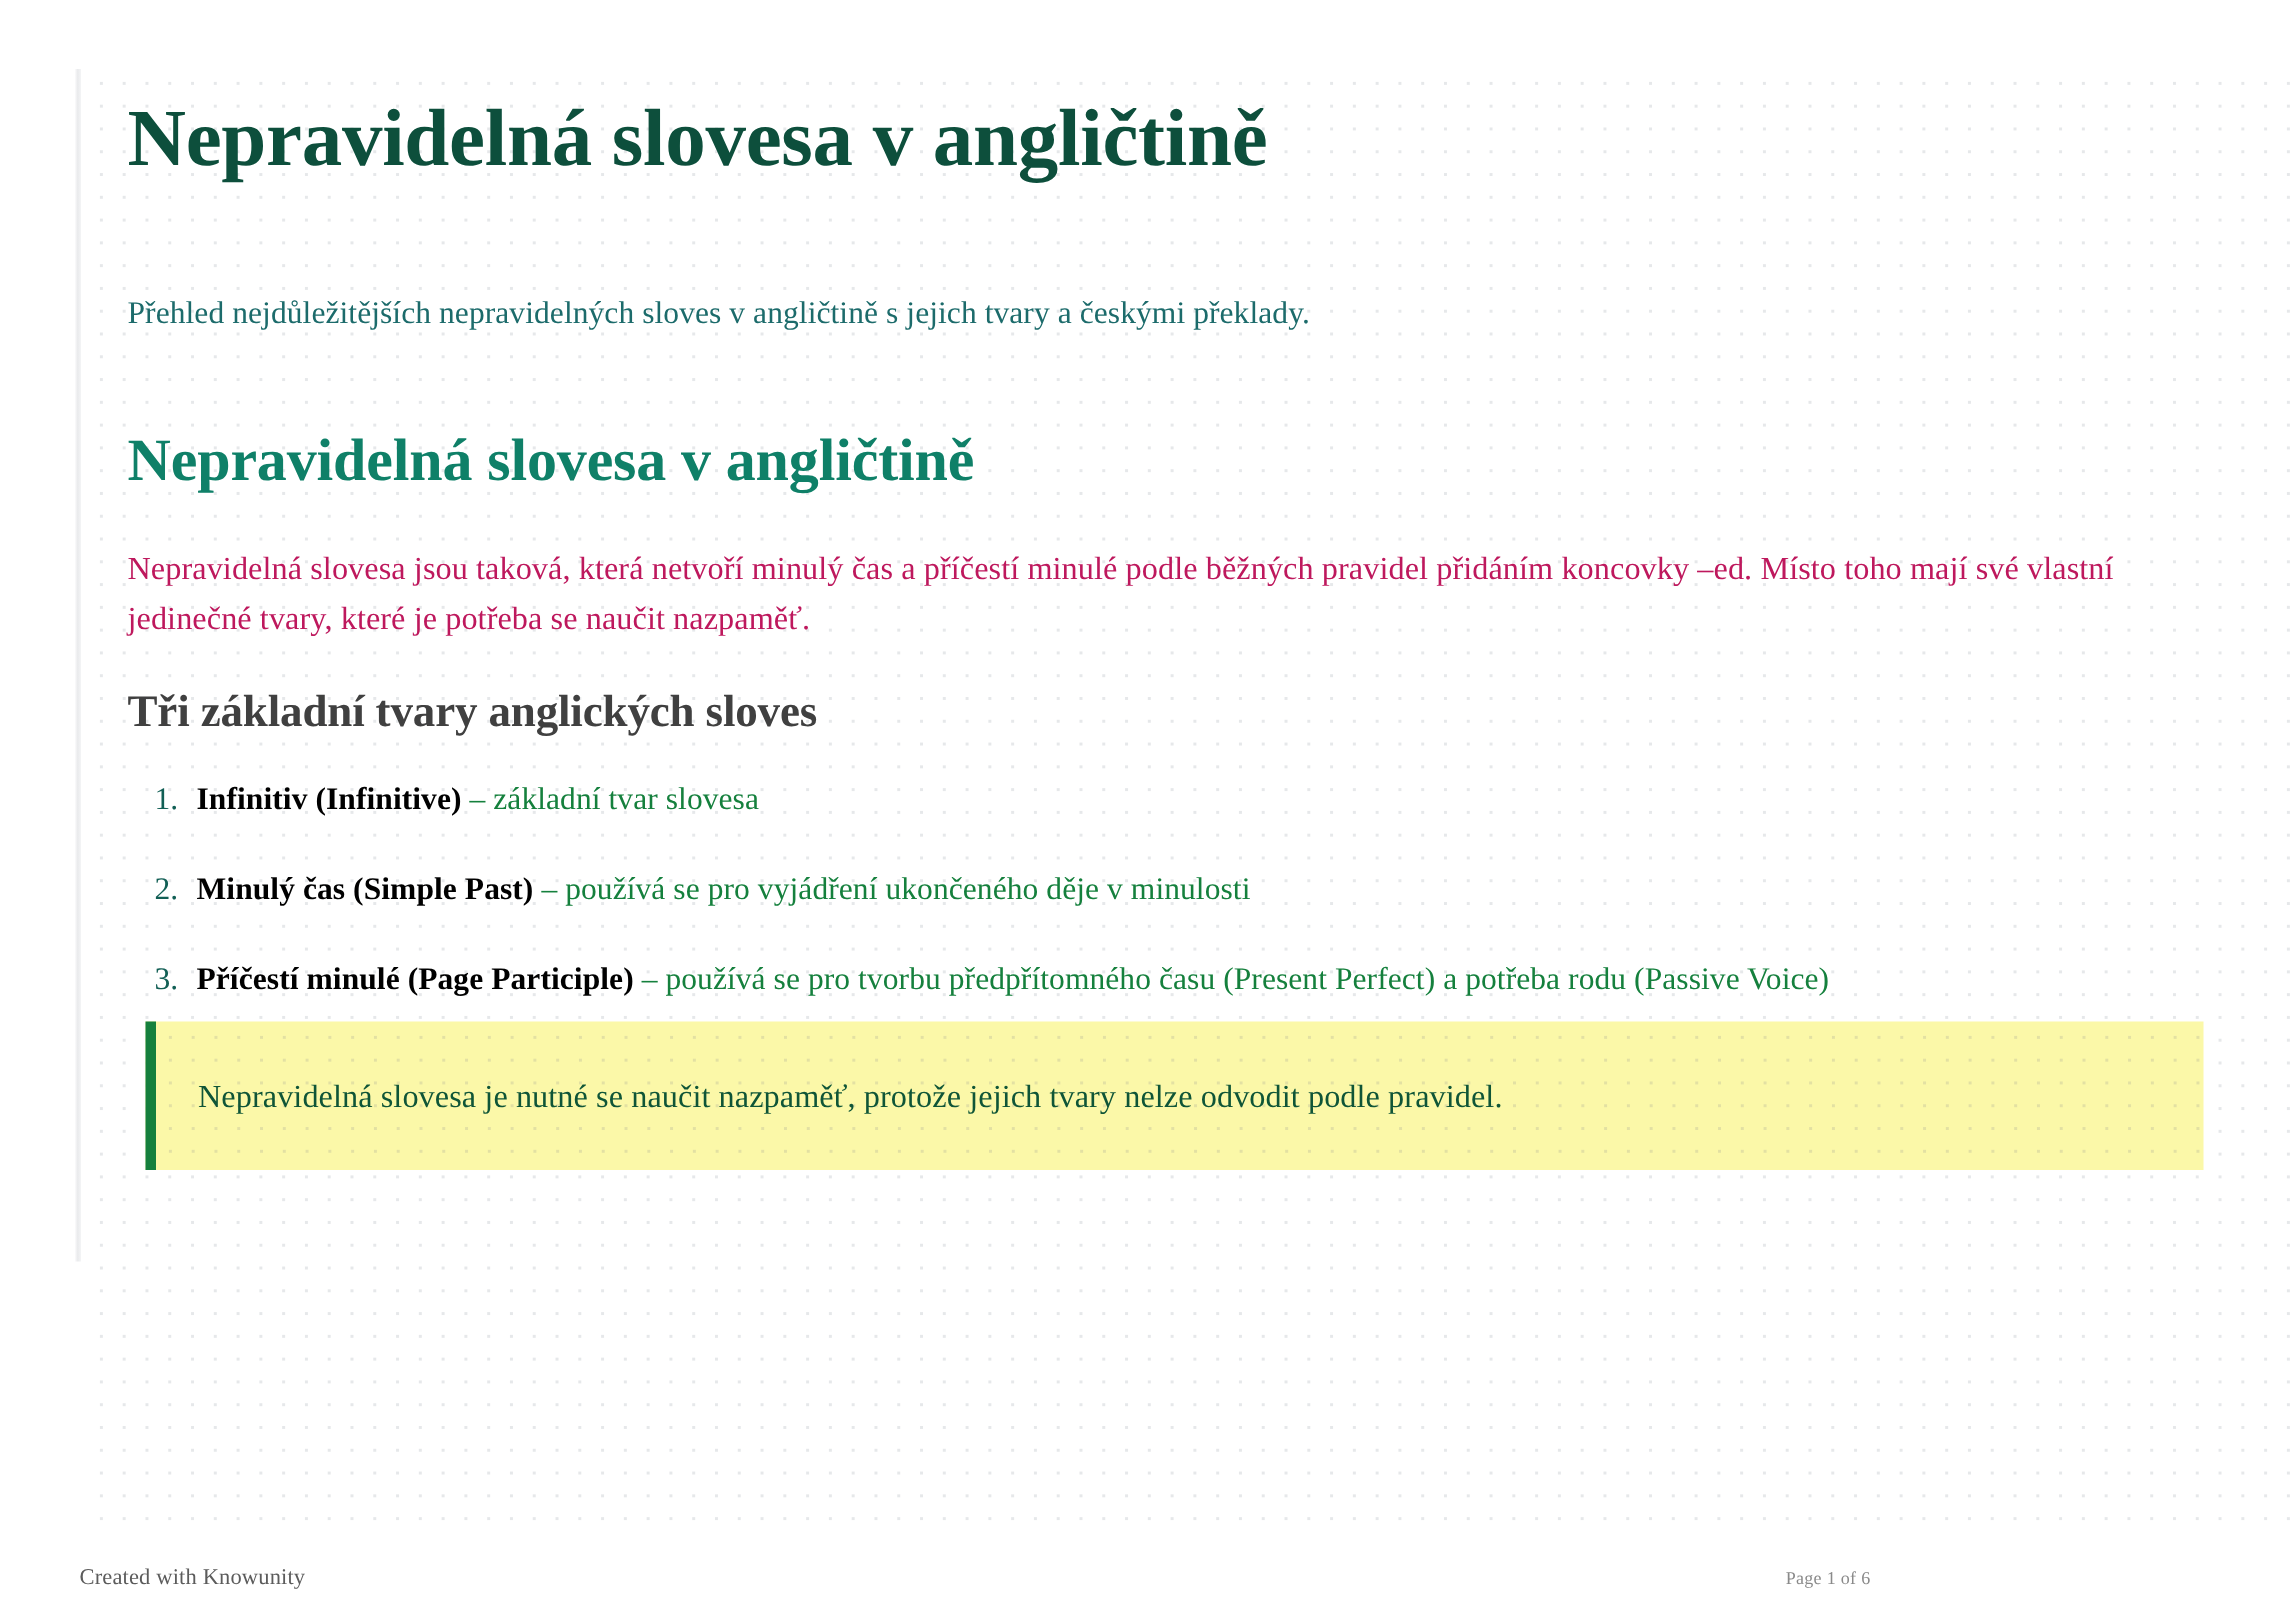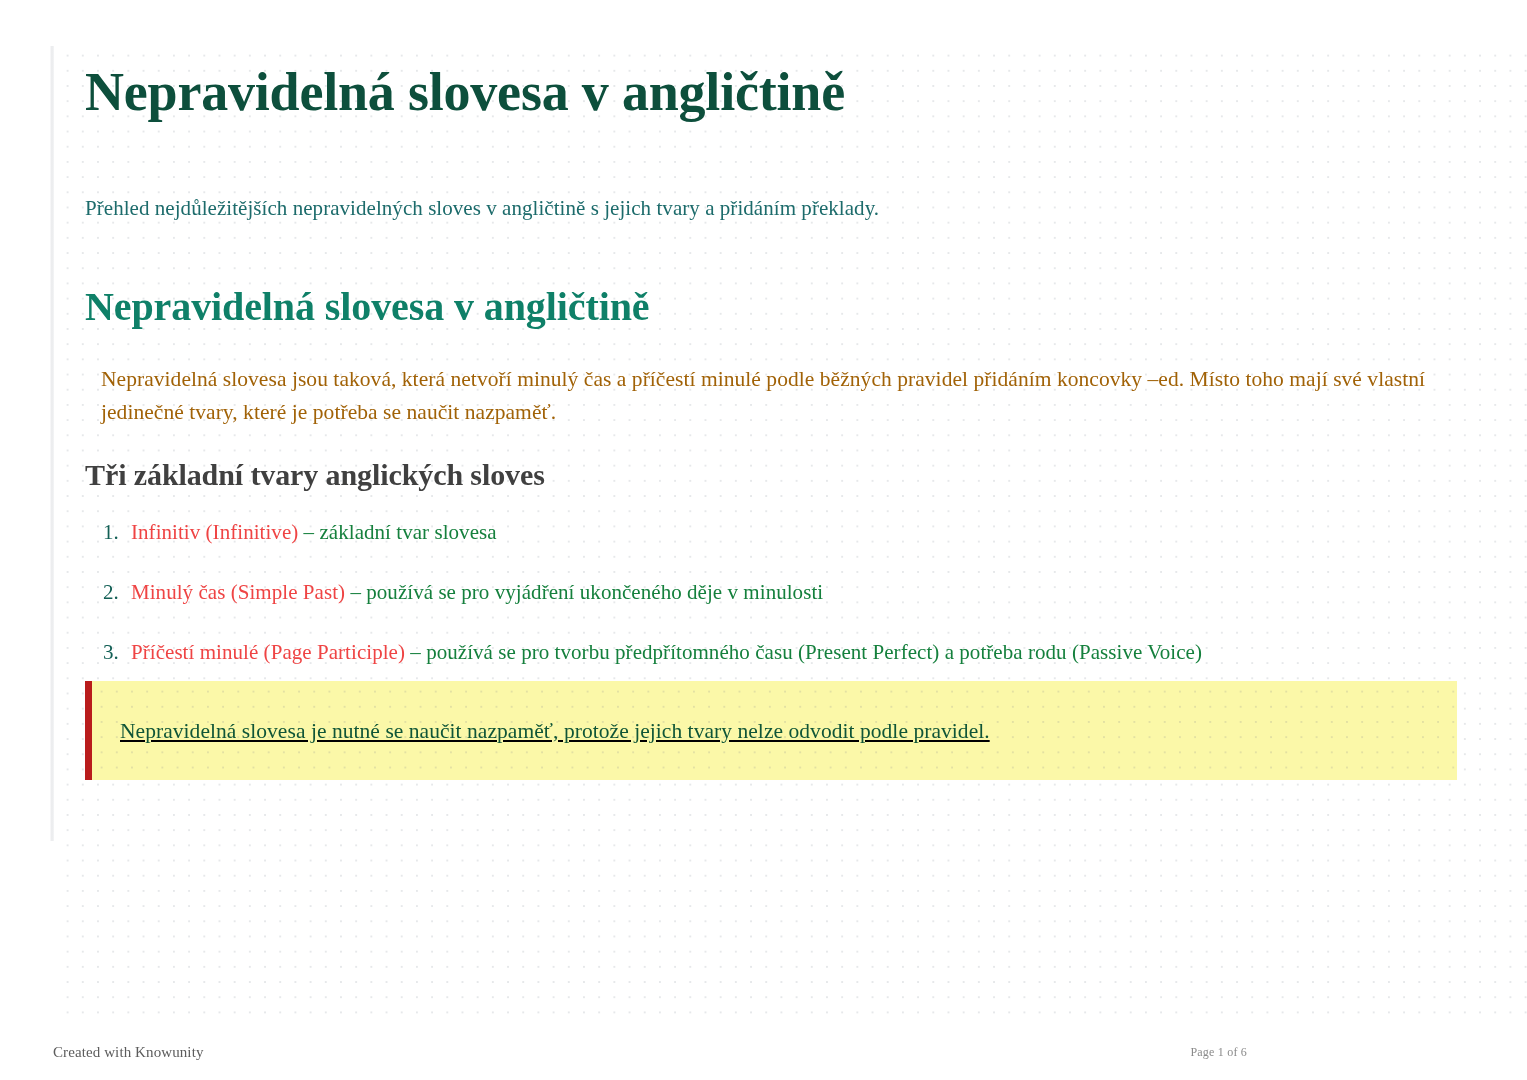--- a/index.html
+++ b/index.html
@@ -88,25 +88,25 @@
     line-height: 48px;
     font-weight: 700;
     color: #0f8068;
     letter-spacing: -0.1px;
   }
 
   p.body-text {
     margin: 0;
     position: absolute;
     top: 363px;
-    left: 16px;
+    left: 0;
     width: 1374px;
     font-size: 21.5px;
     line-height: 33px;
-    color: #a16207;
+    color: #be185d;
     letter-spacing: 0.05px;
   }
 
   h3.sub-title {
     margin: 0;
     position: absolute;
     top: 455px;
     left: 0;
     font-size: 30px;
     line-height: 40px;
@@ -138,40 +138,39 @@
   }
   ol.form-list > li::before {
     content: counter(formitem) ".";
     position: absolute;
     left: 0;
     top: 0;
     color: #125f55;
     font-weight: 400;
   }
   ol.form-list > li .lead {
-    font-weight: 400;
-    color: #ef4444;
+    font-weight: 700;
+    color: #000000;
   }
   ol.form-list > li .rest {
     color: #15803d;
   }
 
   
   .callout {
     position: absolute;
     top: 681px;
-    left: 0;
+    left: 12px;
     width: 1372px;
     height: 99px;
     box-sizing: border-box;
     background: #fbf8a8;
-    border-left: 7px solid #b91c1c;
+    border-left: 7px solid #15803d;
     display: flex;
     align-items: center;
-    text-decoration: underline;
   }
   .callout .callout-dots {
     position: absolute;
     inset: 0;
     background-image: radial-gradient(rgba(170,170,150,0.30) 1.1px, rgba(255,255,255,0) 1.2px);
     background-size: 15.2px 15.2px;
     background-position: 2px 3px;
     pointer-events: none;
   }
   .callout .callout-text {
@@ -208,21 +207,21 @@
 
 <div class="page">
 
   <div class="dot-field"></div>
   <div class="left-rule"></div>
 
   <div class="content">
 
     <h1 class="doc-title">Nepravidelná slovesa v angličtině</h1>
 
-    <p class="lede">Přehled nejdůležitějších nepravidelných sloves v angličtině s jejich tvary a přidáním překlady.</p>
+    <p class="lede">Přehled nejdůležitějších nepravidelných sloves v angličtině s jejich tvary a českými překlady.</p>
 
     <h2 class="section-title">Nepravidelná slovesa v angličtině</h2>
 
     <p class="body-text">Nepravidelná slovesa jsou taková, která netvoří minulý čas a příčestí minulé podle běžných pravidel přidáním koncovky –ed. Místo toho mají své vlastní jedinečné tvary, které je potřeba se naučit nazpaměť.</p>
 
     <h3 class="sub-title">Tři základní tvary anglických sloves</h3>
 
     <ol class="form-list">
       <li>
         <span class="lead">Infinitiv (Infinitive)</span><span class="rest"> – základní tvar slovesa</span>

